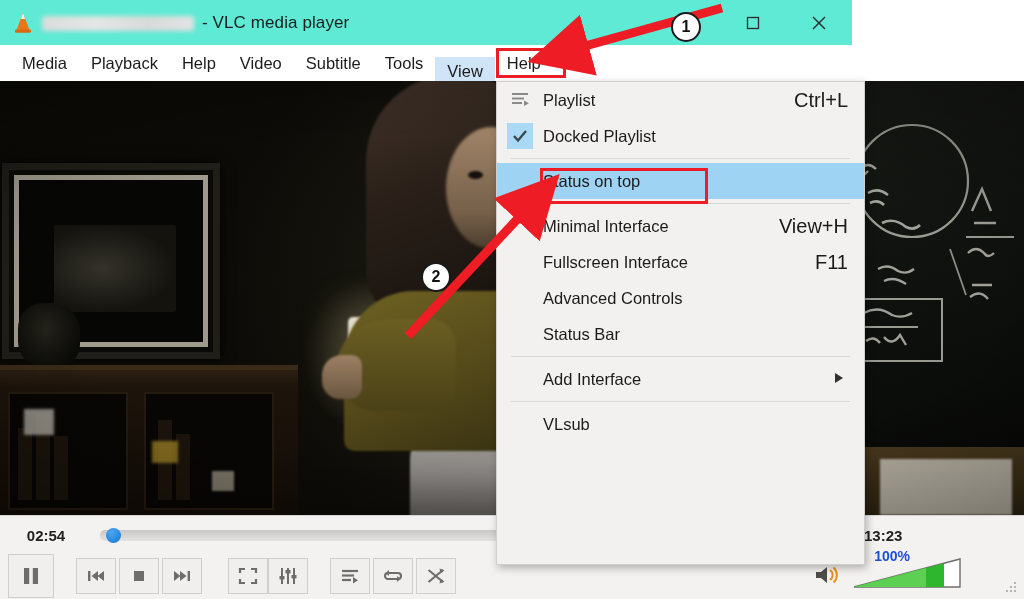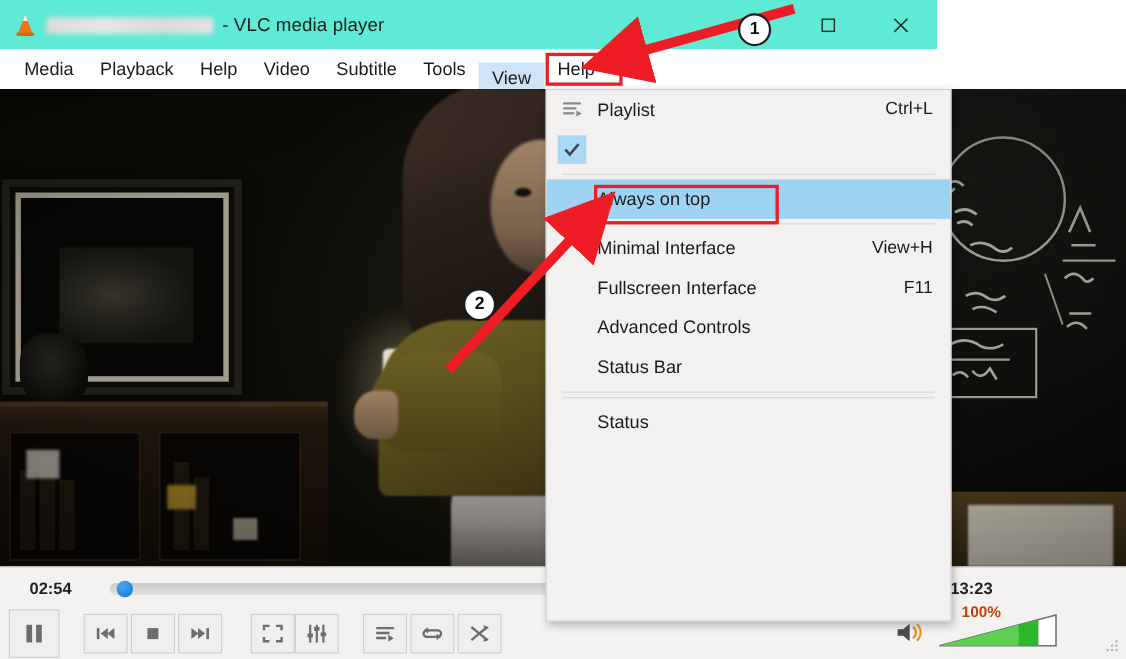--- a/index.html
+++ b/index.html
@@ -209,21 +209,21 @@
   .mrow {
     position: relative; height: 36px; display: flex; align-items: center;
     font-size: 16.5px; color: #1b1b1b;
   }
   .mrow .gutter {
     width: 46px; height: 36px; display: flex; align-items: center;
     justify-content: center; flex: none;
   }
   .mrow .label { flex: 1; }
   .mrow .accel {
-    padding-right: 16px; font-size: 16px; color: #1b1b1b;
+    padding-right: 16px; font-size: 20px; color: #1b1b1b;
   }
   .mrow .submenu-arrow { padding-right: 20px; color: #303030; font-size: 12px; }
   .mrow.highlight { background: #9ed3f3; }
   .check-box {
     width: 26px; height: 26px; background: #a9d9f4;
     display: flex; align-items: center; justify-content: center;
   }
   .msep {
     height: 1px; background: #d8d7d6; margin: 4px 14px 4px 46px;
   }
@@ -267,21 +267,21 @@
     color: #6e6d6b;
   }
   .btn.big { width: 46px; height: 44px; }
   .btn.sm { width: 40px; height: 36px; }
   .btn svg { display: block; }
   .volwrap {
     position: absolute; right: 36px; top: 36px; width: 180px; height: 48px;
   }
   .vol-pct {
     position: absolute; right: 78px; top: -4px;
-    font-size: 14px; color: #c2410c; font-weight: bold;
+    font-size: 14px; color: #1d4ed8; font-weight: bold;
   }
   .speaker { position: absolute; left: 6px; top: 12px; }
   .vol-slider { position: absolute; left: 44px; top: 4px; }
   .grip {
     position: absolute; right: 6px; bottom: 5px; width: 14px; height: 14px;
   }
   .grip i {
     position: absolute; width: 2px; height: 2px; background: #b5b4b2;
   }
 
@@ -423,28 +423,29 @@
     </div>
 
     <div class="mrow">
       <span class="gutter">
         <span class="check-box">
           <svg width="18" height="18" viewBox="0 0 18 18">
             <polyline points="3,9 7,13.5 15,4" fill="none" stroke="#3c4650" stroke-width="2.3"></polyline>
           </svg>
         </span>
       </span>
+      <span class="label">Docked Playlist</span>
       <span class="accel"></span>
     </div>
 
     <div class="msep full"></div>
 
     <div class="mrow highlight">
       <span class="gutter"></span>
-      <span class="label">Always on top</span>
+      <span class="label">Status on top</span>
       <span class="accel"></span>
     </div>
 
     <div class="msep full"></div>
 
     <div class="mrow">
       <span class="gutter"></span>
       <span class="label">Minimal Interface</span>
       <span class="accel">View+H</span>
     </div>
@@ -462,26 +463,35 @@
     </div>
 
     <div class="mrow">
       <span class="gutter"></span>
       <span class="label">Status Bar</span>
       <span class="accel"></span>
     </div>
 
     <div class="msep full"></div>
 
+    <div class="mrow">
+      <span class="gutter"></span>
+      <span class="label">Add Interface</span>
+      <span class="submenu-arrow">
+        <svg width="10" height="12" viewBox="0 0 10 12">
+            <polygon points="1,1 9,6 1,11" fill="#303030"></polygon>
+          </svg>
+      </span>
+    </div>
 
     <div class="msep full"></div>
 
     <div class="mrow">
       <span class="gutter"></span>
-      <span class="label">Status</span>
+      <span class="label">VLsub</span>
       <span class="accel"></span>
     </div>
   </div>
 
   <div class="controlbar">
 
     <div class="seekrow">
       <span class="time-elapsed">02:54</span>
       <div class="seek-track">
         <div class="seek-knob"></div>

